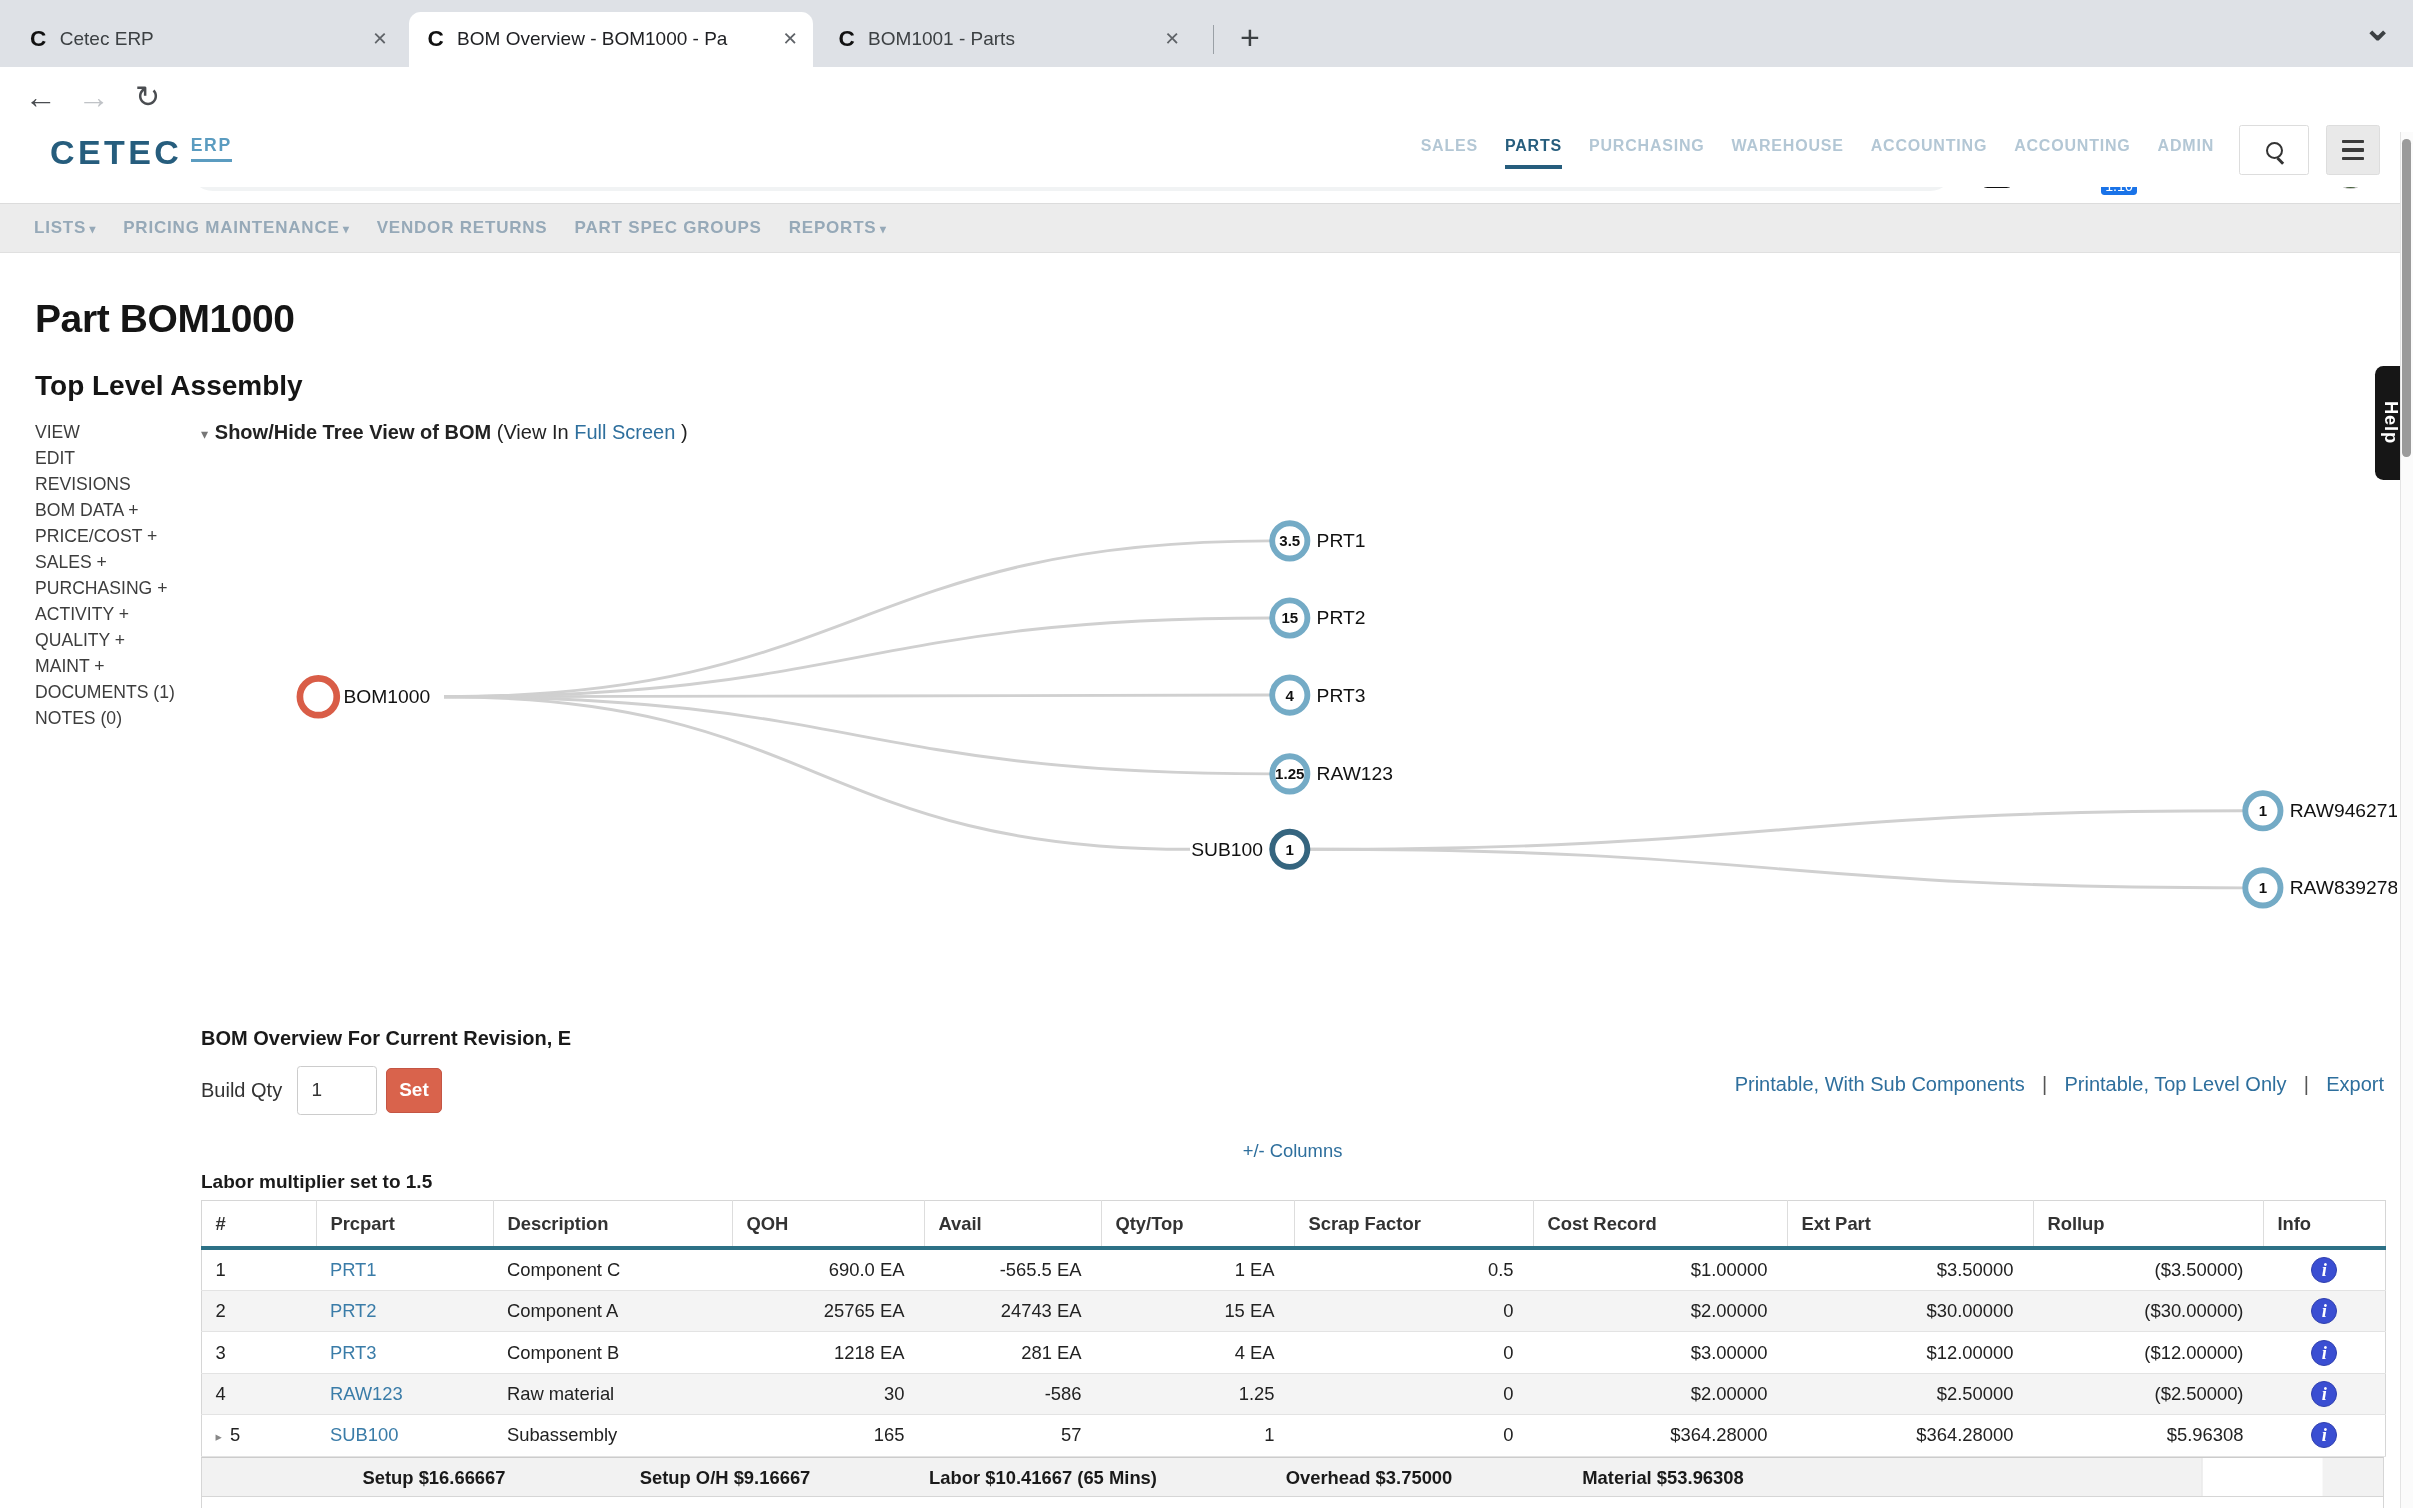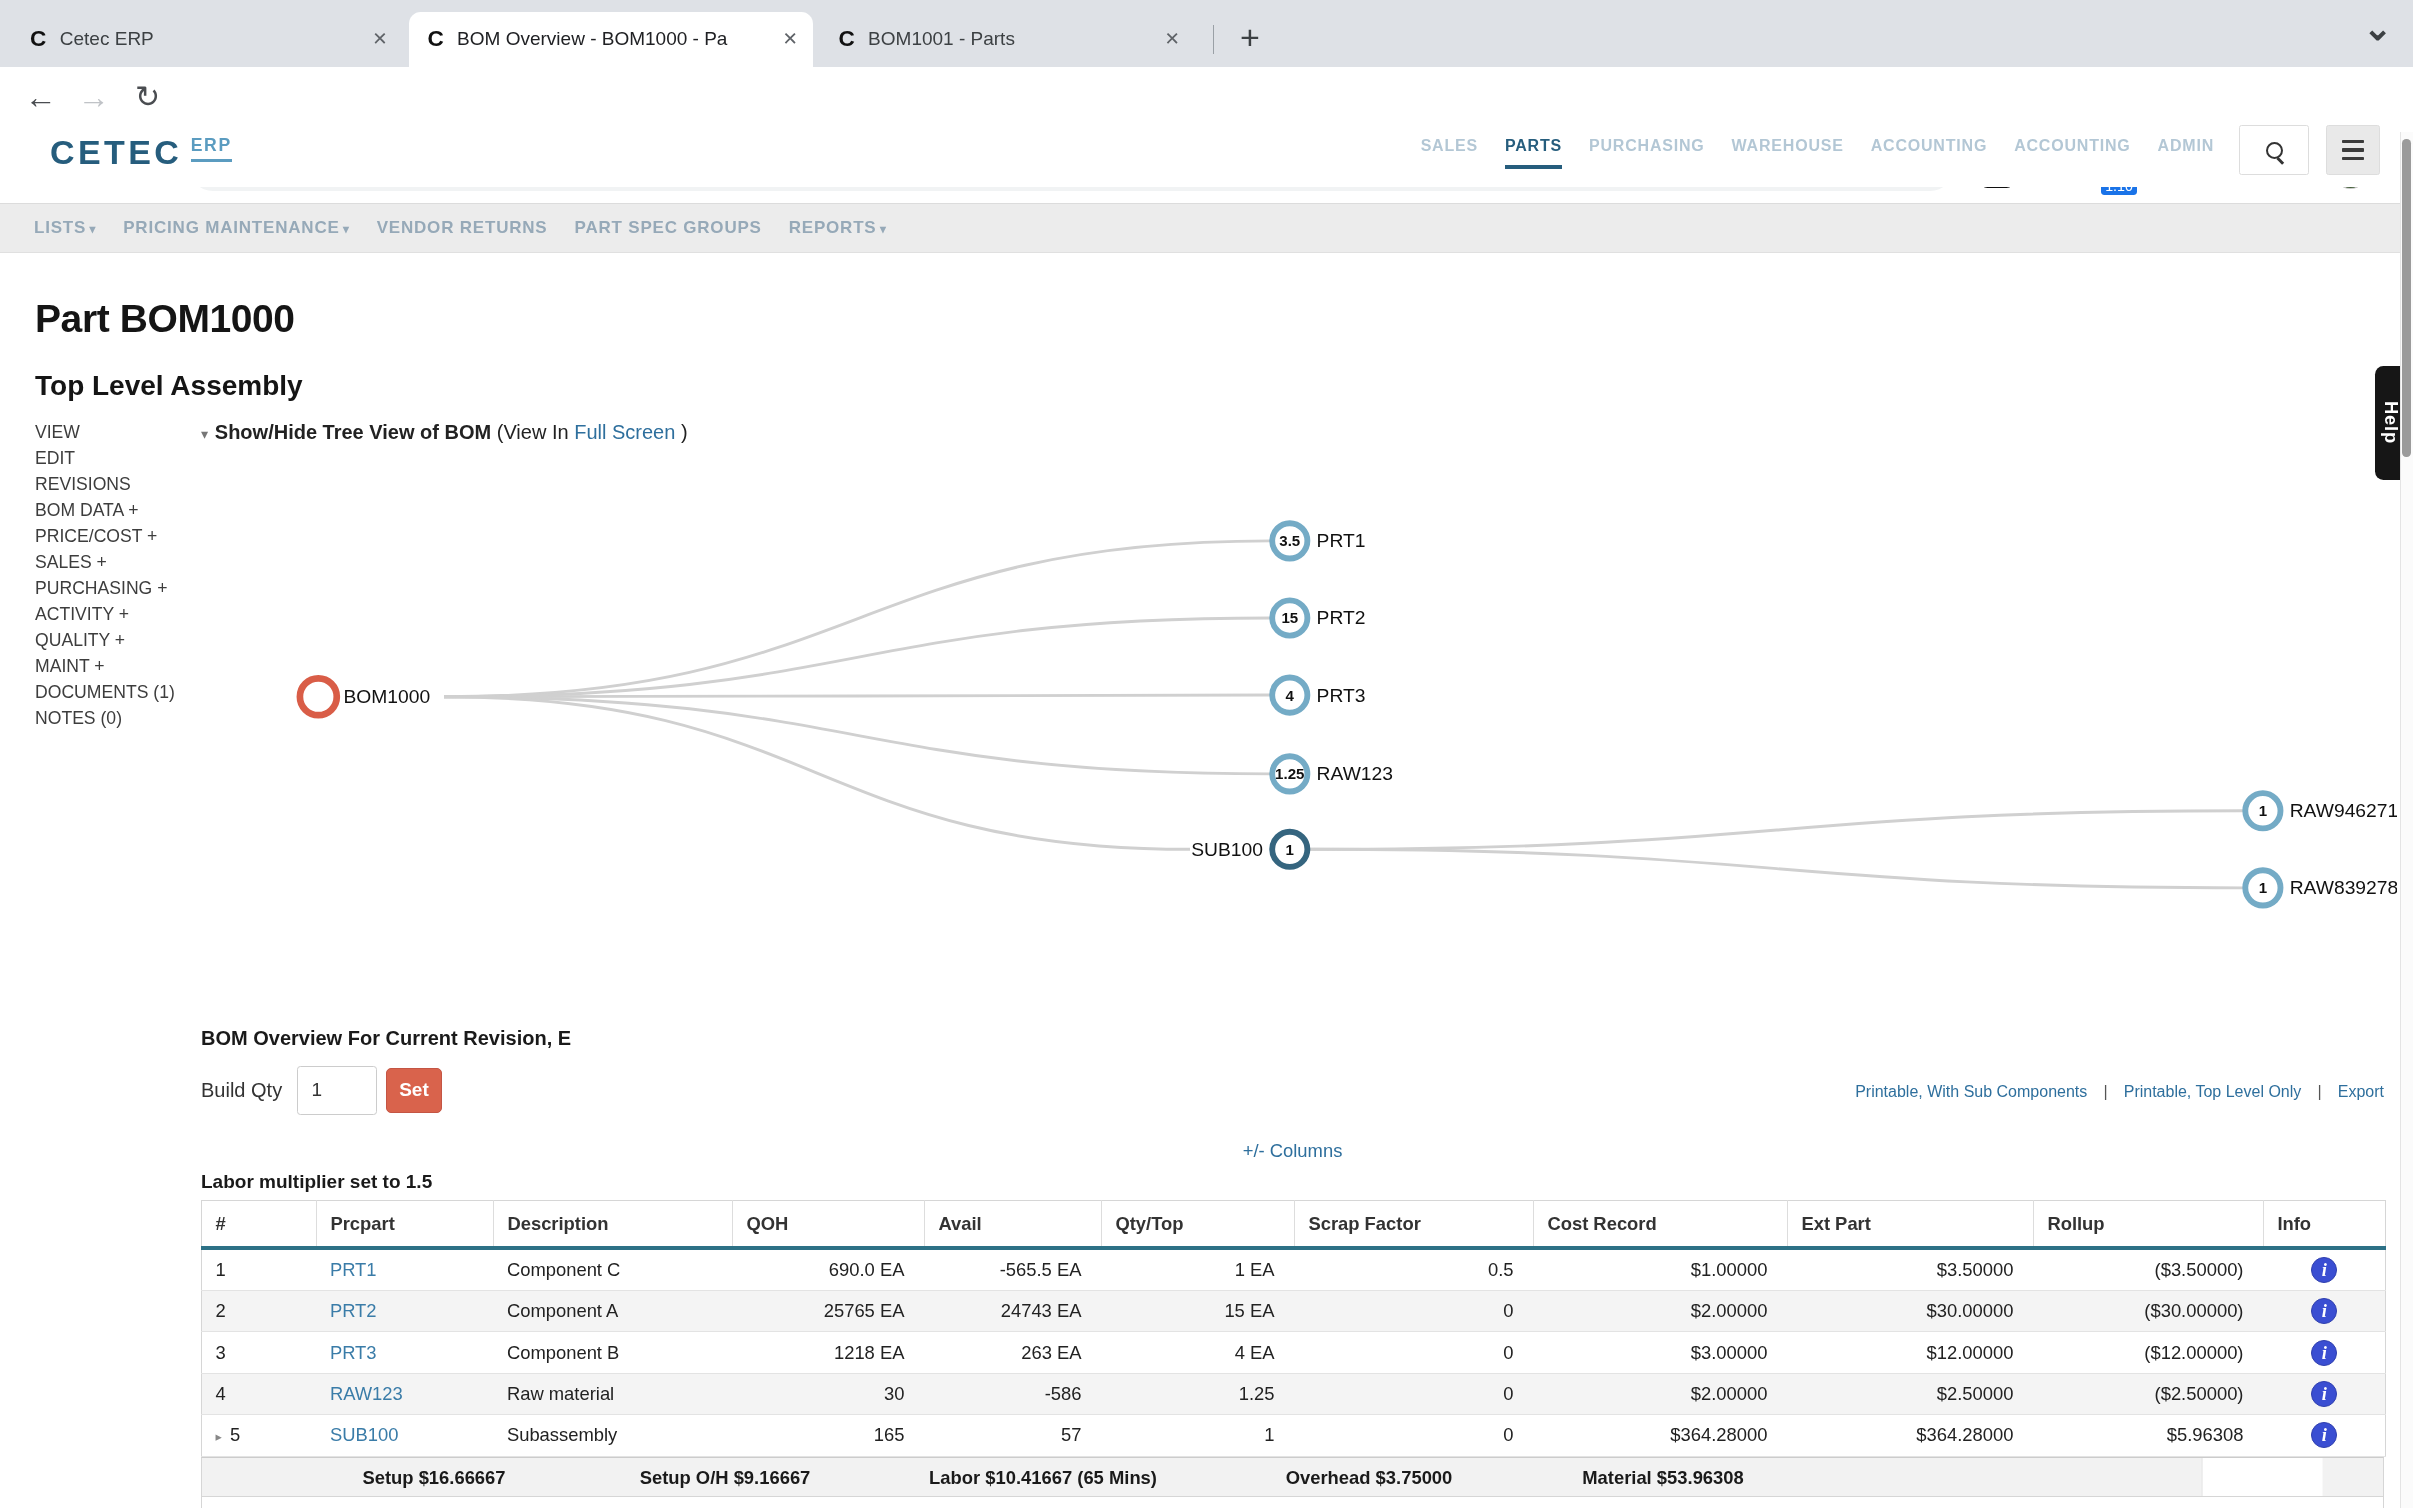--- a/index.html
+++ b/index.html
@@ -95,21 +95,21 @@
   svg.tree path.tl { fill:none; stroke:#d0d0d0; stroke-width:3.5; }
   svg.tree text { font-family:"Liberation Sans",sans-serif; }
   svg.tree .nlabel { font-size:23px; fill:#111; }
   svg.tree .qty { font-size:18px; font-weight:bold; fill:#111; }
 
   .ov-heading { position:absolute; left:201px; top:774px; font-size:20px; font-weight:bold; color:#1a1a1a; }
   .buildrow { position:absolute; left:201px; top:810px; height:54px; display:flex; align-items:center; }
   .buildrow label { font-size:20px; color:#333; margin-right:15px; }
   .qty-input { width:80px; height:49px; border:0.8px solid #ccc; border-radius:3.4px; font-size:19px; padding-left:13.4px; color:#333; font-family:"Liberation Sans",sans-serif; }
   .set-btn { margin-left:8.4px; height:45px; padding:0 12.6px; background:#d9634c; border:0.8px solid #c45544; border-radius:5px; color:#fff; font-size:19px; font-weight:bold; font-family:"Liberation Sans",sans-serif; cursor:pointer; }
-  .print-links { position:absolute; right:29px; top:820px; font-size:16px;margin-top:10px; }
+  .print-links { position:absolute; right:29px; top:820px; font-size:20px; }
   .print-links .pipe { color:#555; margin:0 11.7px; }
   .cols-link { position:absolute; left:201px; top:887px; width:2183px; text-align:center; font-size:18.4px; }
   .labor-note { position:absolute; left:201px; top:918px; font-size:19px; font-weight:bold; color:#1a1a1a; }
 
   
   .tblwrap { position:absolute; left:201px; top:947px; width:2183px; }
   table { border-collapse:collapse; table-layout:fixed; width:2183px; border:0.8px solid #d6d6d6; }
   th { text-align:left; font-size:18.4px; font-weight:bold; color:#333; padding:11.7px 8.4px 11px 13.4px; border-left:0.8px solid #ddd; border-bottom:4.2px solid #2d7186; background:#fff; white-space:nowrap; }
   th:first-child { border-left:none; }
   td { font-size:18.4px; color:#222; padding:9.2px 20px 9.2px 13.4px; white-space:nowrap; overflow:hidden; }
@@ -393,21 +393,21 @@
         <td class="num">$2.00000</td>
         <td class="num">$30.00000</td>
         <td class="num">($30.00000)</td>
         <td class="info-cell"><span class="info-ico">i</span></td>
       </tr>
       <tr class="body-row">
         <td>3</td>
         <td><a class="prc">PRT3</a></td>
         <td>Component B</td>
         <td class="num">1218 EA</td>
-        <td class="num">263 EA</td>
+        <td class="num">281 EA</td>
         <td class="num">4 EA</td>
         <td class="num">0</td>
         <td class="num">$3.00000</td>
         <td class="num">$12.00000</td>
         <td class="num">($12.00000)</td>
         <td class="info-cell"><span class="info-ico">i</span></td>
       </tr>
       <tr class="body-row alt">
         <td>4</td>
         <td><a class="prc">RAW123</a></td>

